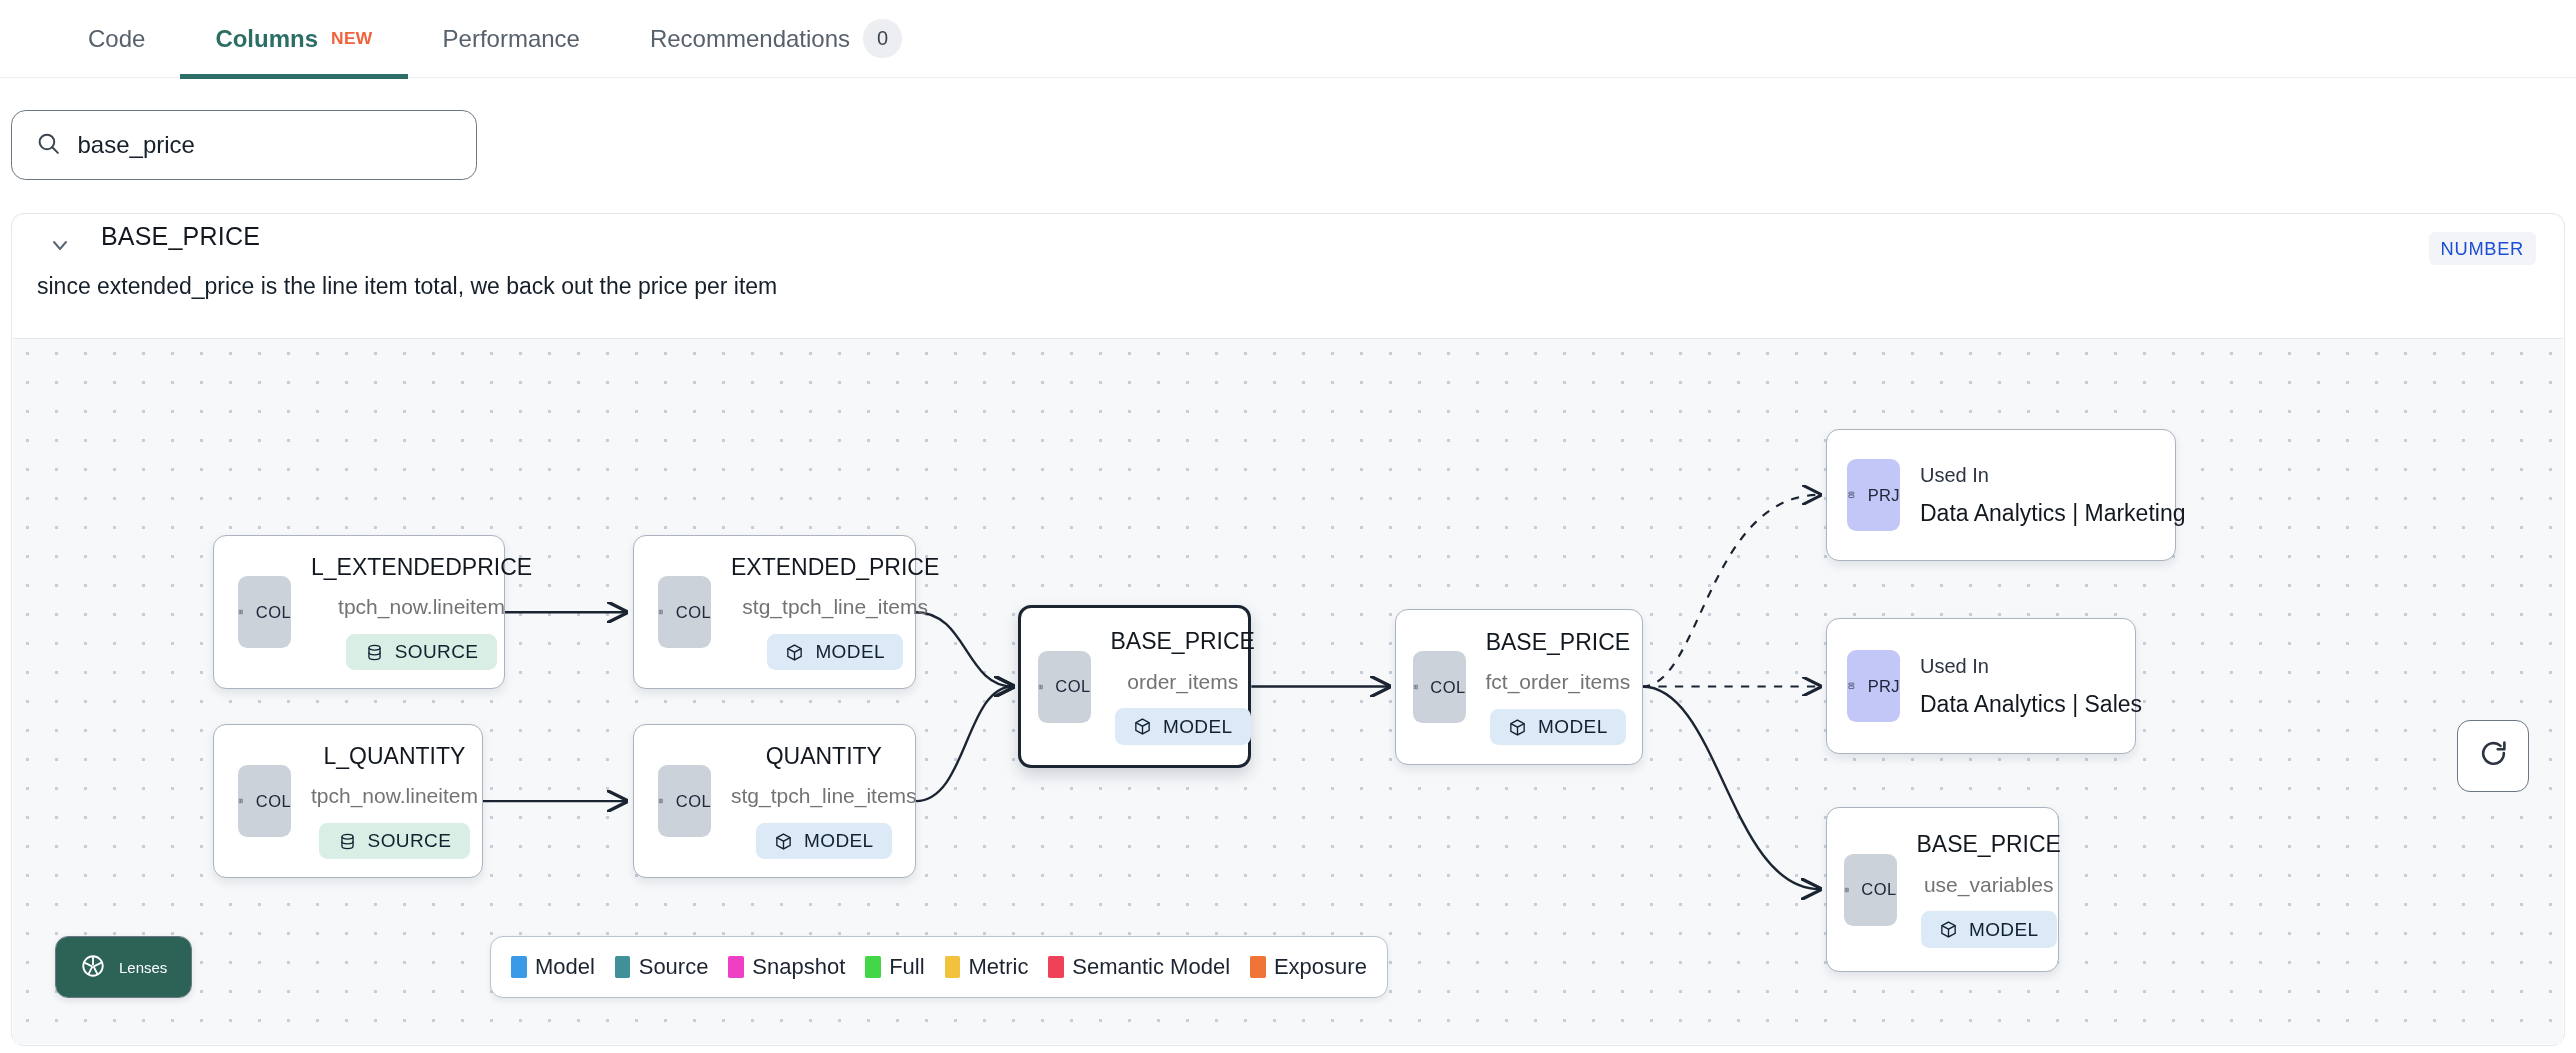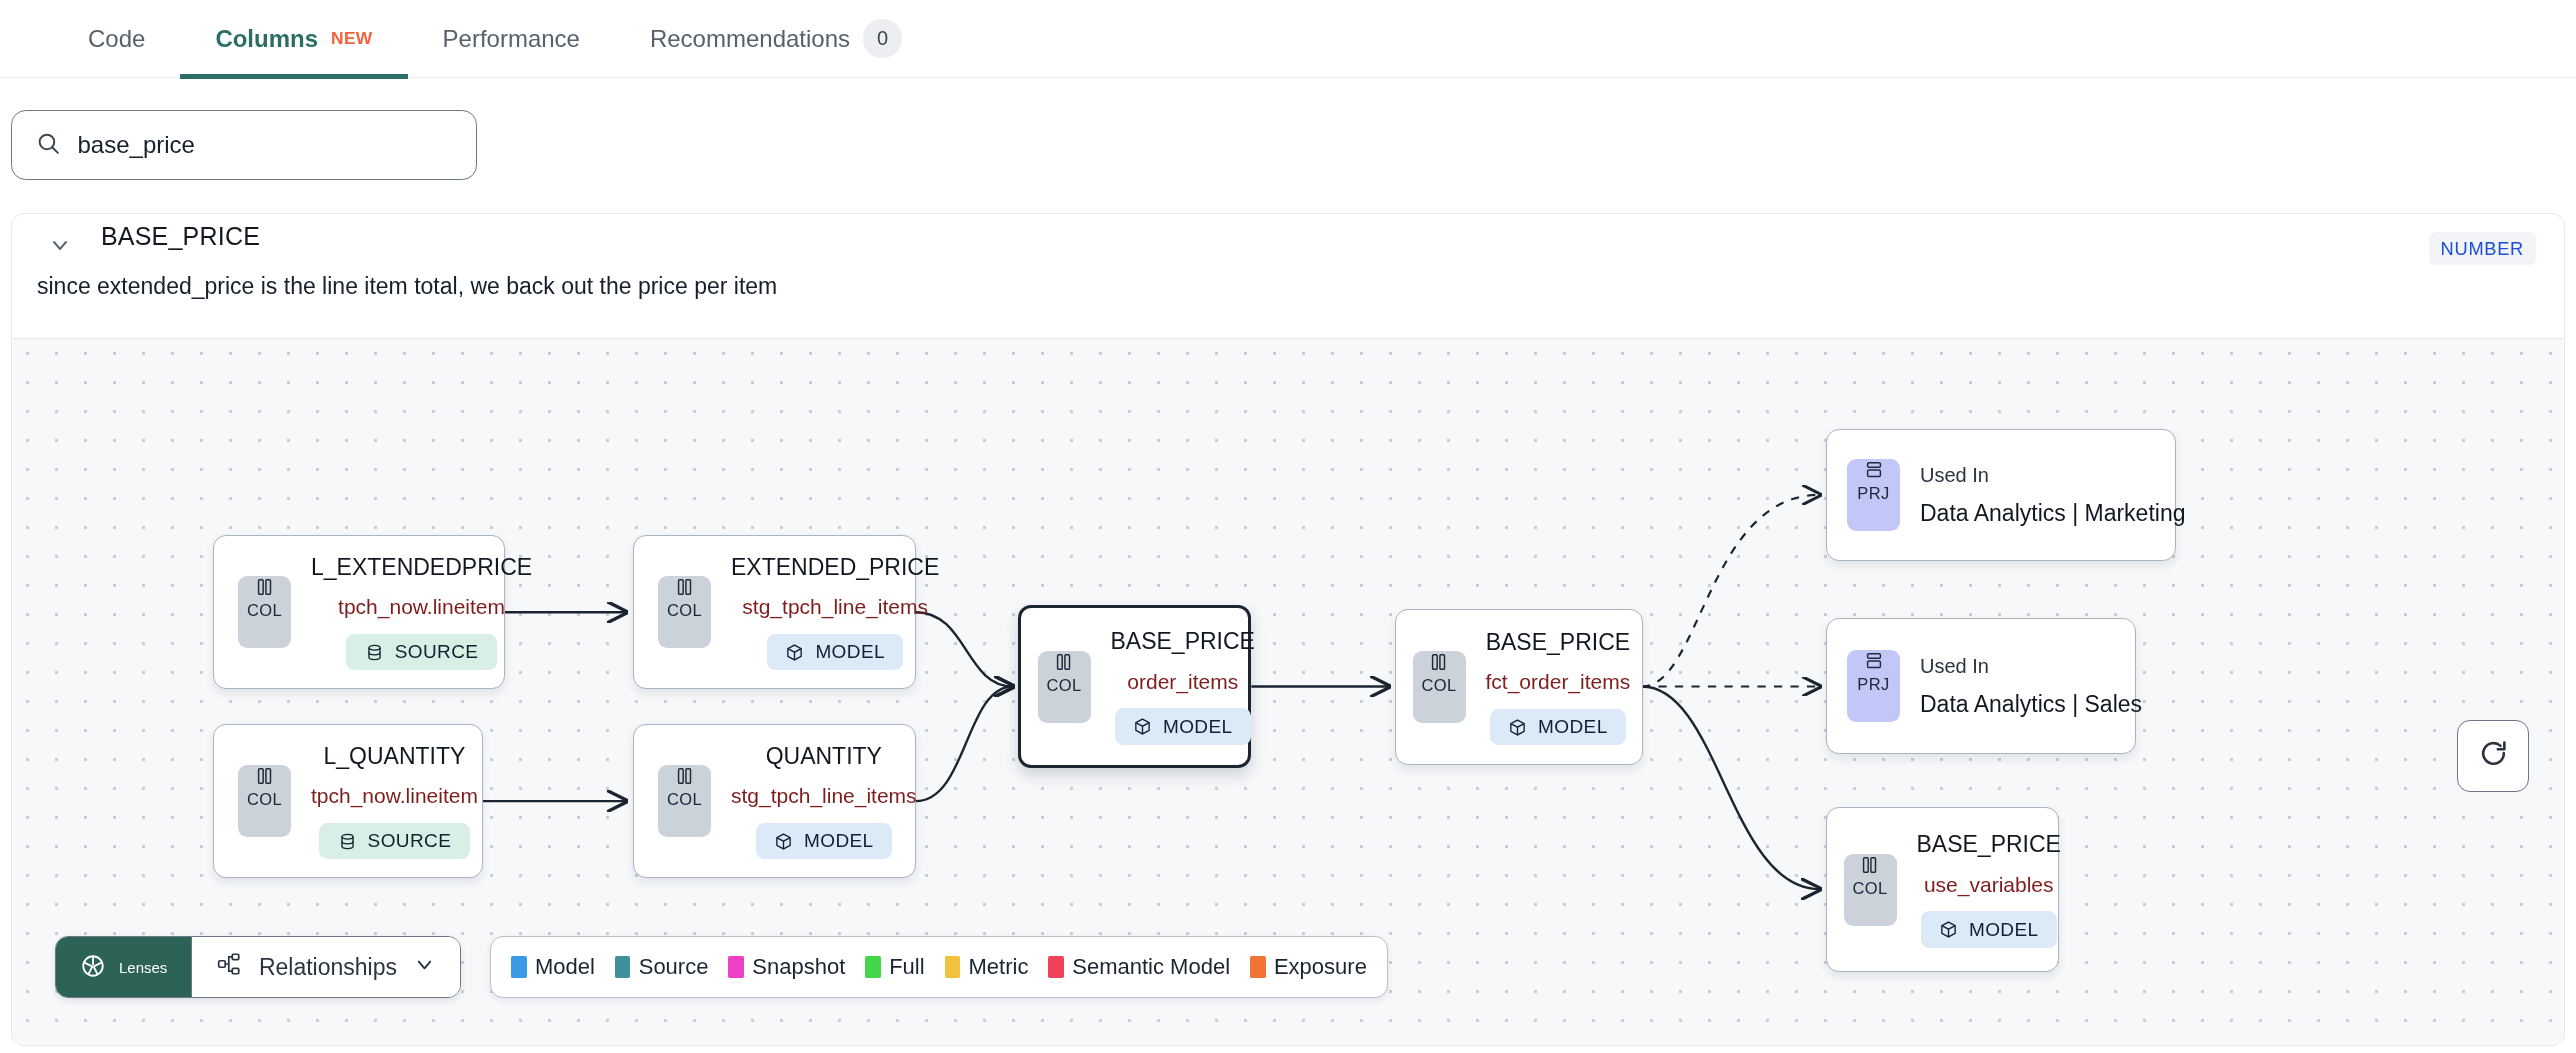--- a/index.html
+++ b/index.html
@@ -113,35 +113,35 @@
   .node.selected {
     border: 3.7px solid #1b2431;
     box-shadow: 0 6.4px 14.7px rgba(25,35,50,.18);
   }
   .badge-sq {
     flex: 0 0 auto;
     width: 53px; height: 72px;
     margin-left: 24px;
     border-radius: 9.2px;
     background: #ccd2da;
-    display: flex; flex-direction: column;
-    align-items: center; gap: 3px;
+    display: flex; flex-direction: row;
+    align-items: center; justify-content: center; gap: 12px;
   }
   .badge-sq.prj { background: #c2c7f7; }
   .badge-sq .bl { font-size: 16.5px; color: #20283a; letter-spacing: 0.4px; }
   .node-body {
     flex: 1 1 auto; padding: 0 18.3px 0 20px;
     display: flex; flex-direction: column; justify-content: center;
   }
   .node-title {
     font-size: 23px; color: #121820; text-align: center; margin-bottom: 14.7px;
     white-space: nowrap;
   }
   .node-sub {
-    font-size: 21px; color: #7f1d1d; text-align: center; white-space: nowrap;
+    font-size: 21px; color: #737373; text-align: center; white-space: nowrap;
   }
   .node-tag {
     margin: 14.7px auto 0;
     display: inline-flex; align-items: center; gap: 11px;
     padding: 7.3px 18.3px; border-radius: 8.3px;
     font-size: 19px; letter-spacing: 0.4px;
     white-space: nowrap;
   }
   .node-tag.model  { background: #dceaf8; color: #12202f; }
   .node-tag.source { background: #d9efe6; color: #12202f; }
@@ -472,36 +472,20 @@
 <div class="lensgroup">
   <div class="lenses-btn">
     <span>
       <svg width="26" height="26" viewBox="0 0 24 24" fill="none" stroke="#ffffff" stroke-width="1.7">
         <circle cx="12" cy="12" r="9"></circle>
         <path d="M12 3v8.4M20.8 8.4l-8 4M16.4 20.1l-4-8M3.2 8.4l8 4M7.6 20.1l4-8"></path>
       </svg>
     </span>
     <span>Lenses</span>
   </div>
-  <div class="relationships-btn">
-    <span>
-      <svg width="26" height="26" viewBox="0 0 24 24" fill="none" stroke="#2b3440" stroke-width="1.6">
-        <rect x="2.5" y="9" width="6" height="6" rx="1.1"></rect>
-        <rect x="15" y="3" width="6" height="5" rx="1.1"></rect>
-        <rect x="15" y="16" width="6" height="5" rx="1.1"></rect>
-        <path d="M8.5 12h3.3V5.5H15M11.8 12v6.5H15"></path>
-      </svg>
-    </span>
-    <span>Relationships</span>
-    <span>
-      <svg width="23" height="23" viewBox="0 0 24 24" fill="none" stroke="#2b3440" stroke-width="2">
-        <polyline points="6,9 12,16 18,9" stroke-linecap="round" stroke-linejoin="round"></polyline>
-      </svg>
-    </span>
-  </div>
 </div>
 
 <div class="legend">
   <div class="legend-item">
     <span class="legend-sw" style="background:#3a9ae8"></span>
     <span>Model</span>
   </div>
   <div class="legend-item">
     <span class="legend-sw" style="background:#3f9099"></span>
     <span>Source</span>

